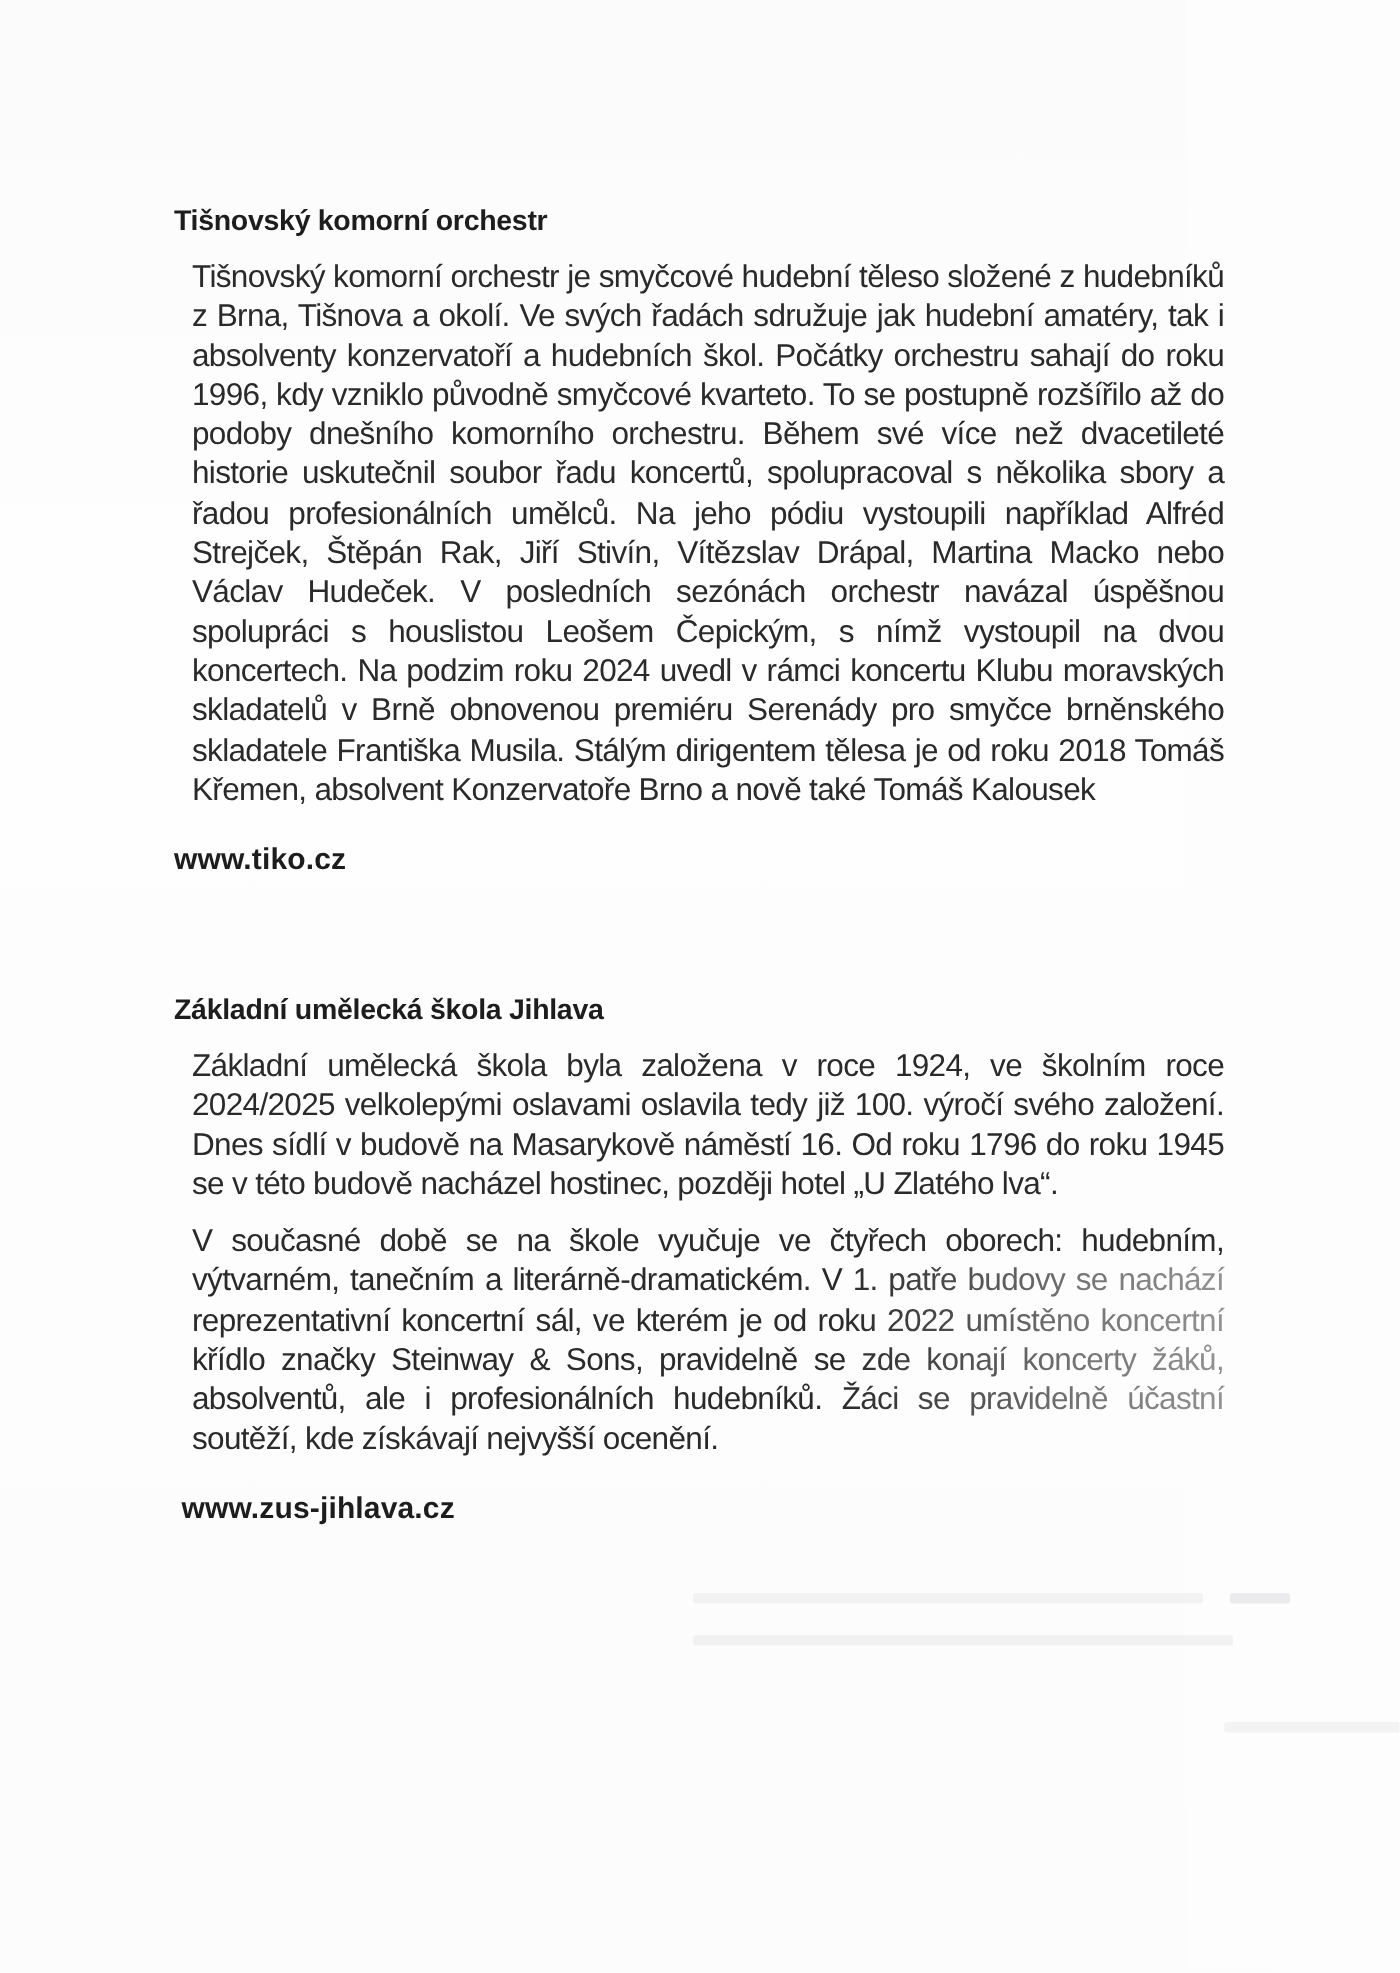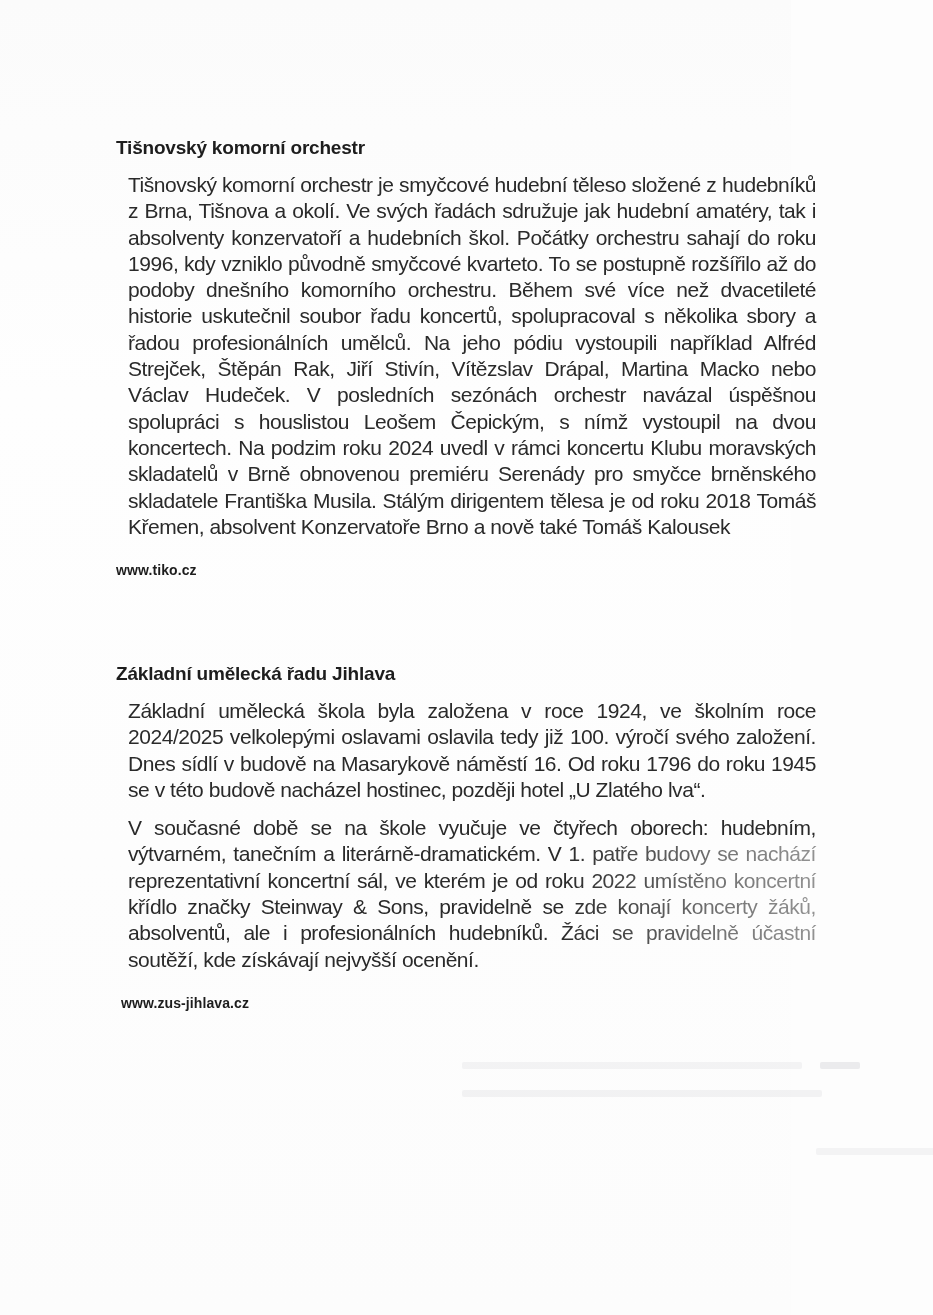--- a/index.html
+++ b/index.html
@@ -48,21 +48,21 @@
       text-align: justify;
       margin: 12px;
       letter-spacing: -0.45px;
       font-stretch: condensed;
     }
     .para + .para { margin-top: 9px; }
     .link {
       display: inline-block;
       font-family: "Liberation Sans", sans-serif;
       font-weight: bold;
-      font-size: 14px;
+      font-size: 20px;
       color: #1d1d1d;
       text-decoration: none;
       margin-top: 10px;
       letter-spacing: 0.1px;
     }
     .section-2 .link { margin-left: 5px; text-align: right; }
     
     .fade-overlay {
       position: absolute;
       left: 560px;
@@ -84,21 +84,21 @@
 
 <div class="page">
 
   <div class="section section-1">
     <h2 class="heading">Tišnovský komorní orchestr</h2>
     <p class="para" lang="cs" style="hyphens:auto;">Tišnovský komorní orchestr je smyčcové hudební těleso složené z hudebníků z Brna, Tišnova a okolí. Ve svých řadách sdružuje jak hudební amatéry, tak i absolventy konzervatoří a hudebních škol. Počátky orchestru sahají do roku 1996, kdy vzniklo původně smyčcové kvarteto. To se postupně rozšířilo až do podoby dnešního komorního orchestru. Během své více než dvacetileté historie uskutečnil soubor řadu koncertů, spolupracoval s několika sbory a řadou profesionálních umělců. Na jeho pódiu vystoupili například Alfréd Strejček, Štěpán Rak, Jiří Stivín, Vítězslav Drápal, Martina Macko nebo Václav Hudeček. V posledních sezónách orchestr navázal úspěšnou spolupráci s houslistou Leošem Čepickým, s nímž vystoupil na dvou koncertech. Na podzim roku 2024 uvedl v rámci koncertu Klubu moravských skladatelů v Brně obnovenou premiéru Serenády pro smyčce brněnského skladatele Františka Musila. Stálým dirigentem tělesa je od roku 2018 Tomáš Křemen, absolvent Konzervatoře Brno a nově také Tomáš Kalousek</p>
     <a class="link">www.tiko.cz</a>
   </div>
 
   <div class="section section-2">
-    <h2 class="heading">Základní umělecká řadu Jihlava</h2>
+    <h2 class="heading">Základní umělecká škola Jihlava</h2>
     <p class="para" lang="cs" style="hyphens:auto;">Základní umělecká škola byla založena v roce 1924, ve školním roce 2024/2025 velkolepými oslavami oslavila tedy již 100. výročí svého založení. Dnes sídlí v budově na Masarykově náměstí 16. Od roku 1796 do roku 1945 se v této budově nacházel hostinec, později hotel „U Zlatého lva“.</p>
     <p class="para" lang="cs" style="hyphens:auto;">V současné době se na škole vyučuje ve čtyřech oborech: hudebním, výtvarném, tanečním a literárně-dramatickém. V 1. patře budovy se nachází reprezentativní koncertní sál, ve kterém je od roku 2022 umístěno koncertní křídlo značky Steinway &amp; Sons, pravidelně se zde konají koncerty žáků, absolventů, ale i profesionálních hudebníků. Žáci se pravidelně účastní soutěží, kde získávají nejvyšší ocenění.</p>
     <a class="link">www.zus-jihlava.cz</a>
   </div>
 
   <div class="fade-overlay"></div>
 
   <div class="bleed" style="left:820px; top:1062px; width:40px;"></div>
   <div class="bleed" style="left:462px; top:1062px; width:340px; opacity:0.5;"></div>
   <div class="bleed" style="left:462px; top:1090px; width:360px; opacity:0.6;"></div>

